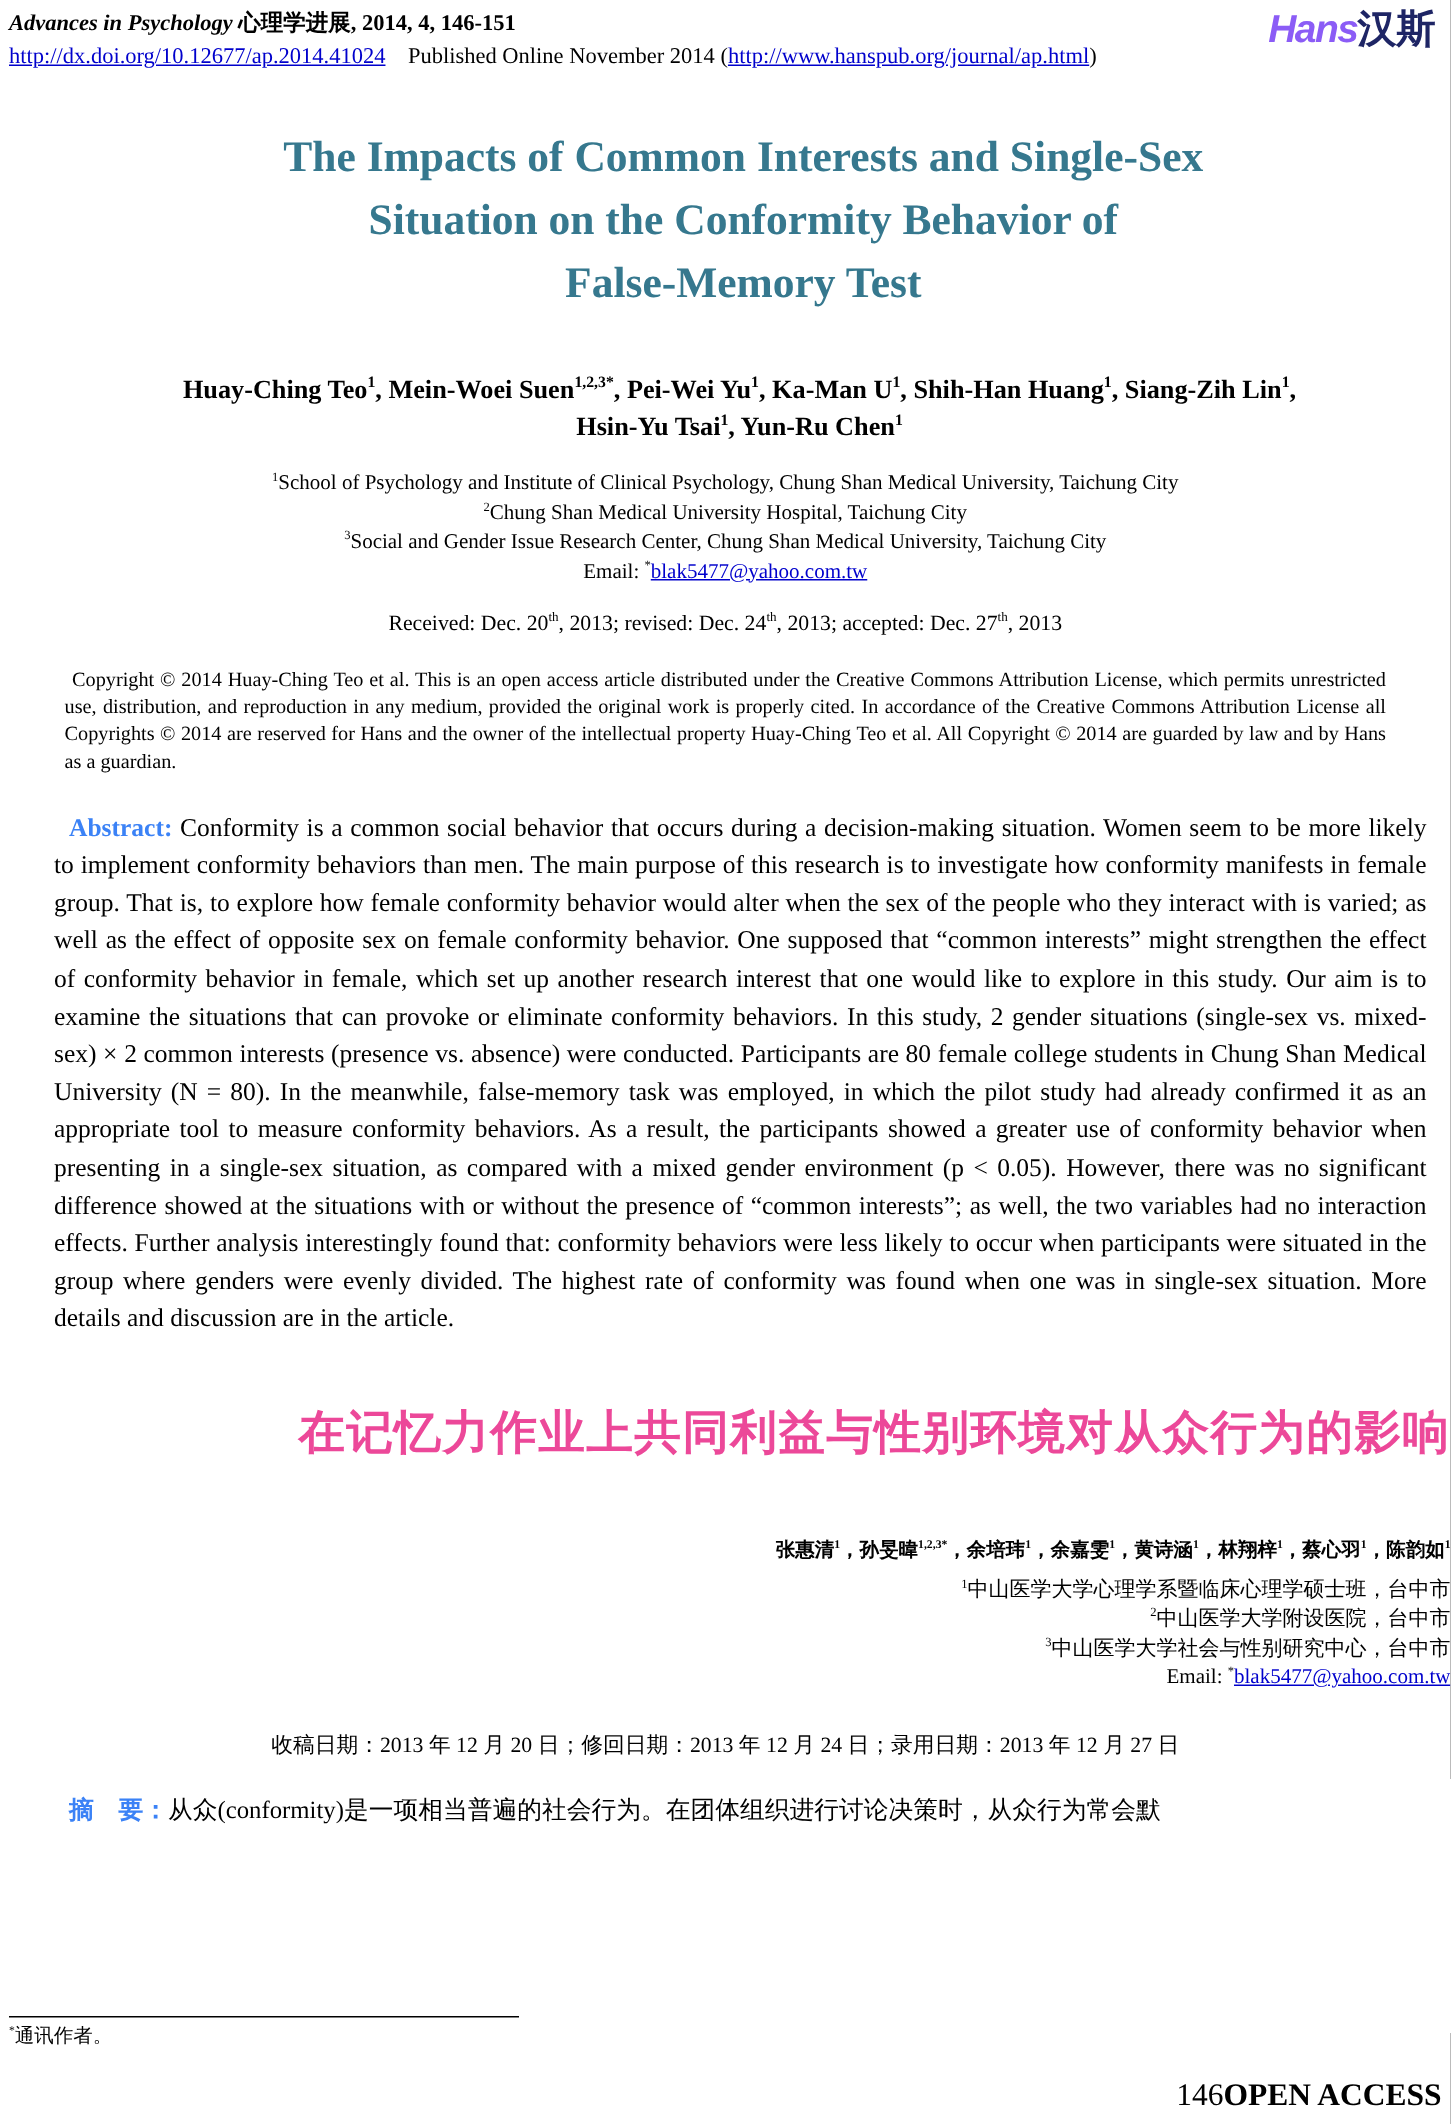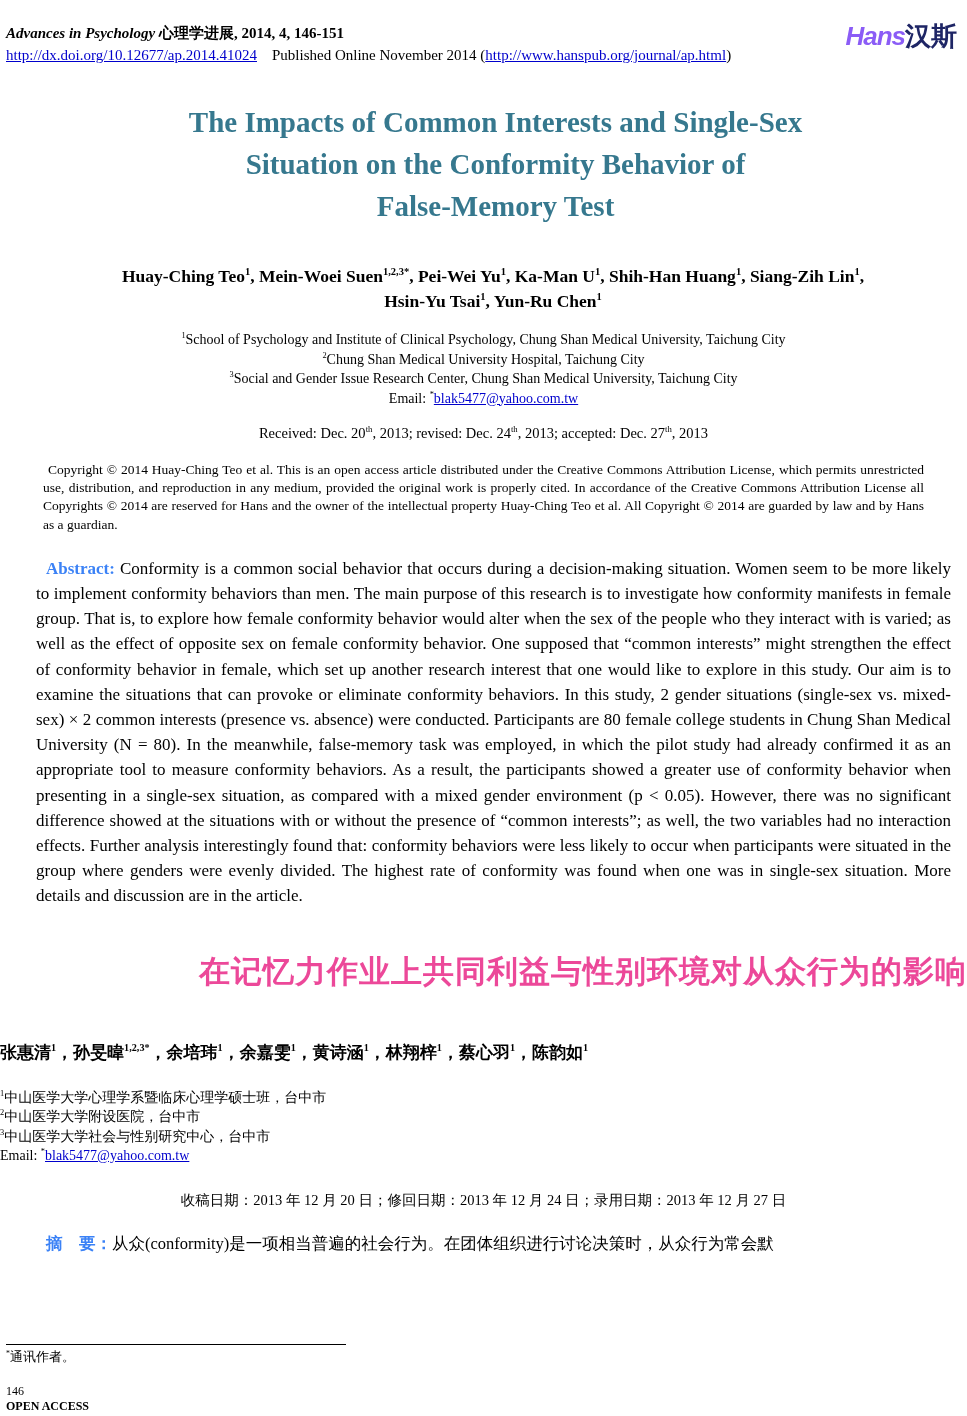--- a/index.html
+++ b/index.html
@@ -12,21 +12,21 @@
     background: #ffffff;
     font-family: "Liberation Serif", serif;
     color: #000;
     overflow: hidden;
   }
   
   .header {
     display: flex;
     justify-content: space-between;
     align-items: flex-start;
-    padding: 22px 10px 0 6px;
+    padding: 5px 10px 0 6px;
   }
   .header-left { font-size: 15px; line-height: 22px; }
   .journal-en { font-weight: bold; font-style: italic; }
   .journal-zh, .issue-info { font-weight: bold; }
   a.link, .link {
     color: #0000CC;
     text-decoration: underline;
     cursor: pointer;
   }
   .pub-gap { white-space: pre; }
@@ -91,27 +91,27 @@
     margin-top: 42px;
     text-align: right;
     color: #ec4899;
     font-size: 31px;
     font-weight: bold;
     font-family: "Liberation Sans", sans-serif;
     letter-spacing: 1px;
   }
   .authors-zh {
     margin-top: 48px;
-    text-align: left;
-    font-size: 17px;
+    text-align: right;
+    font-size: 13px;
     font-weight: bold;
   }
   .affiliations-zh {
-    margin-top: 24px;
-    text-align: left;
+    margin-top: 9px;
+    text-align: right;
     font-size: 14px;
     line-height: 19.5px;
   }
   .received-zh {
     margin-top: 25px;
     text-align: center;
     font-size: 14.5px;
   }
   .abstract-zh {
     margin: 22px 16px 0 36px;
@@ -132,22 +132,21 @@
     border-top: 1.5px solid #000;
     margin-bottom: 3px;
   }
   .footer {
     position: absolute;
     left: 6px;
     top: 1384px;
     width: 955px;
     display: flex;
     justify-content: flex-end;
-    font-size: 12px;
-    flex-direction: column;
+    font-size: 21px;
   }
   .open-access { font-weight: bold; }
 </style>
 </head>
 <body>
 
 <div class="page">
 
   <div class="header">
     <div class="header-left">

